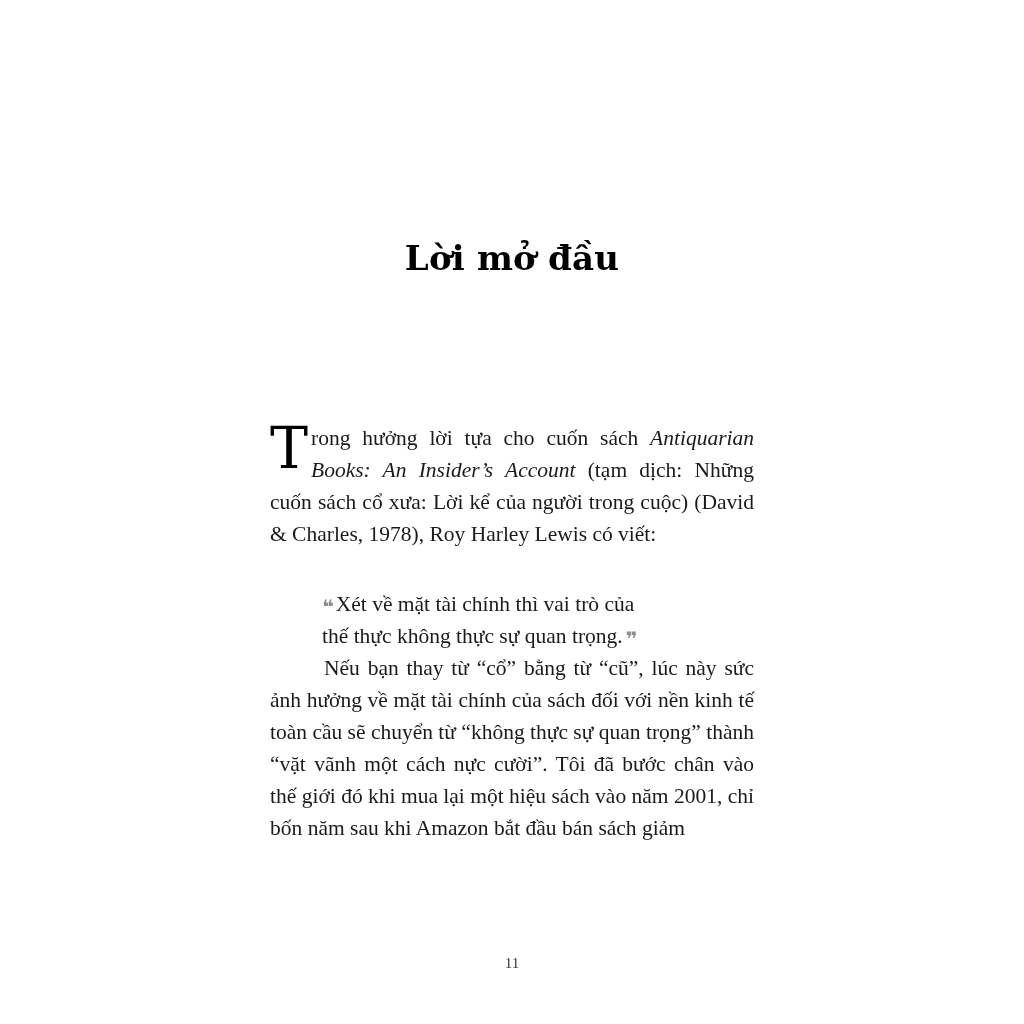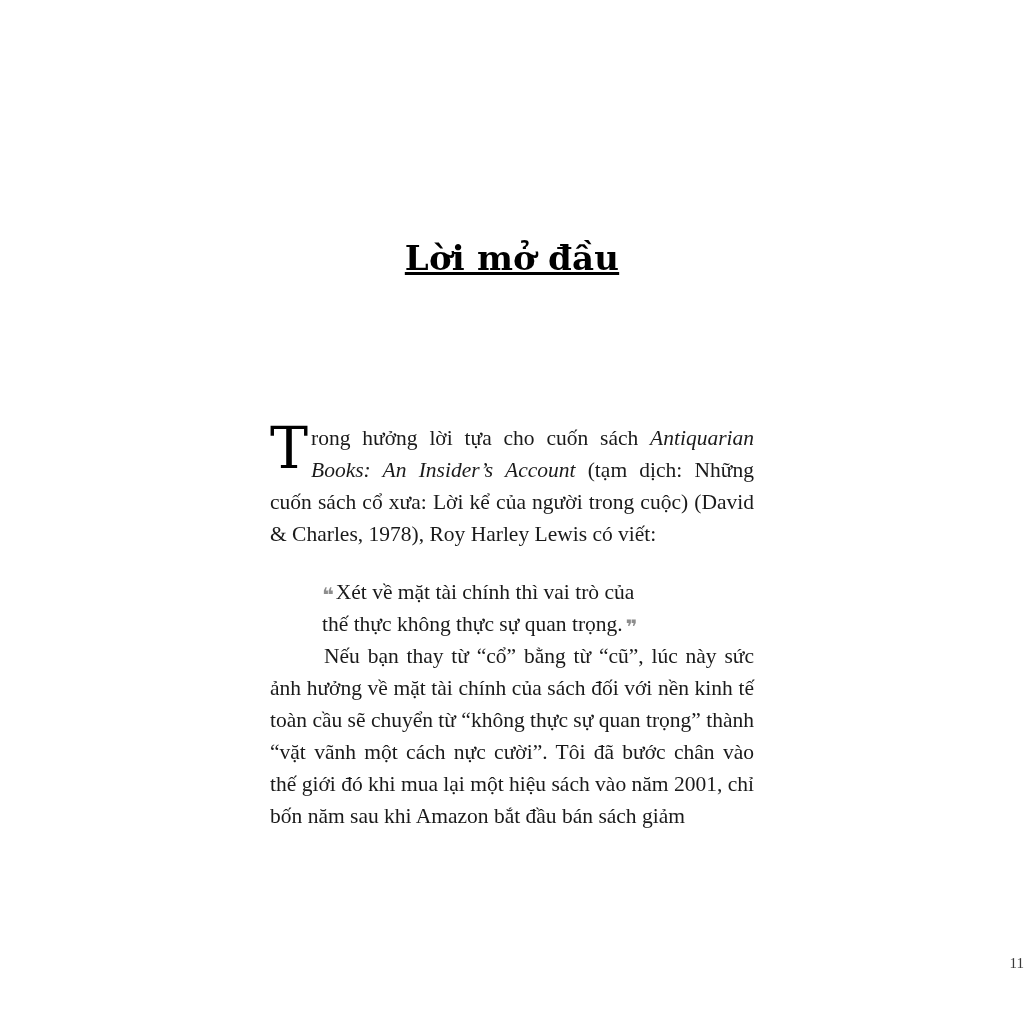--- a/index.html
+++ b/index.html
@@ -24,21 +24,20 @@
     position: absolute;
     top: 215px;
     left: 0;
     width: 1024px;
     text-align: center;
     font-family: "DejaVu Serif", serif;
     font-weight: bold;
     font-size: 34px;
     letter-spacing: 0.2px;
     color: #000000;
-    text-decoration: underline;
   }
   .body-col {
     position: absolute;
     top: 422px;
     left: 270px;
     width: 484px;
   }
   p {
     margin: 0;
     font-size: 21.5px;
@@ -58,21 +57,21 @@
     font-size: 57px;
     line-height: 48px;
     padding: 2px 2px 0 0;
     margin-right: 1px;
     color: #000000;
   }
   .ital {
     font-style: italic;
   }
   .quote-block {
-    margin-top: 26px;
+    margin-top: 38px;
     margin-left: 52px;
     width: 400px;
   }
   .quote-block p {
     text-align: left;
     line-height: 32px;
     font-size: 21.5px;
   }
   .qmark {
     color: #8d8d8d;
@@ -90,21 +89,21 @@
     margin-left: 3px;
   }
   .para-body {
     text-indent: 54px;
   }
   .folio {
     position: absolute;
     top: 955px;
     left: 0;
     width: 1024px;
-    text-align: right;
+    text-align: center;
     font-size: 15px;
     color: #3a3a3a;
     font-family: "Liberation Serif", serif;
   }
 </style>
 </head>
 <body>
 
 <div class="page">
 

